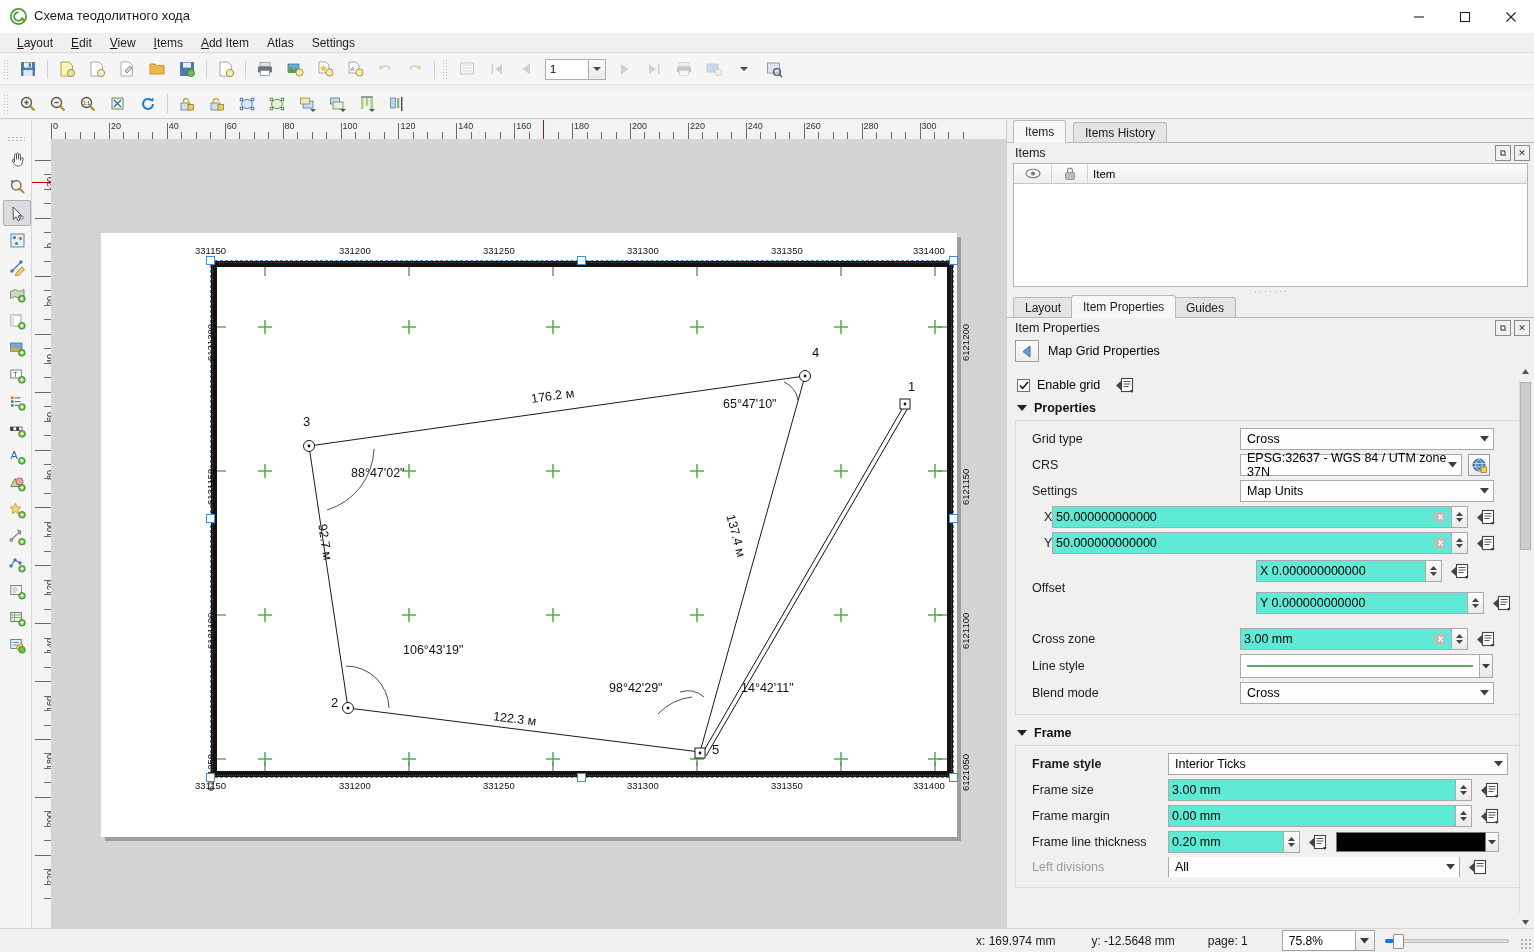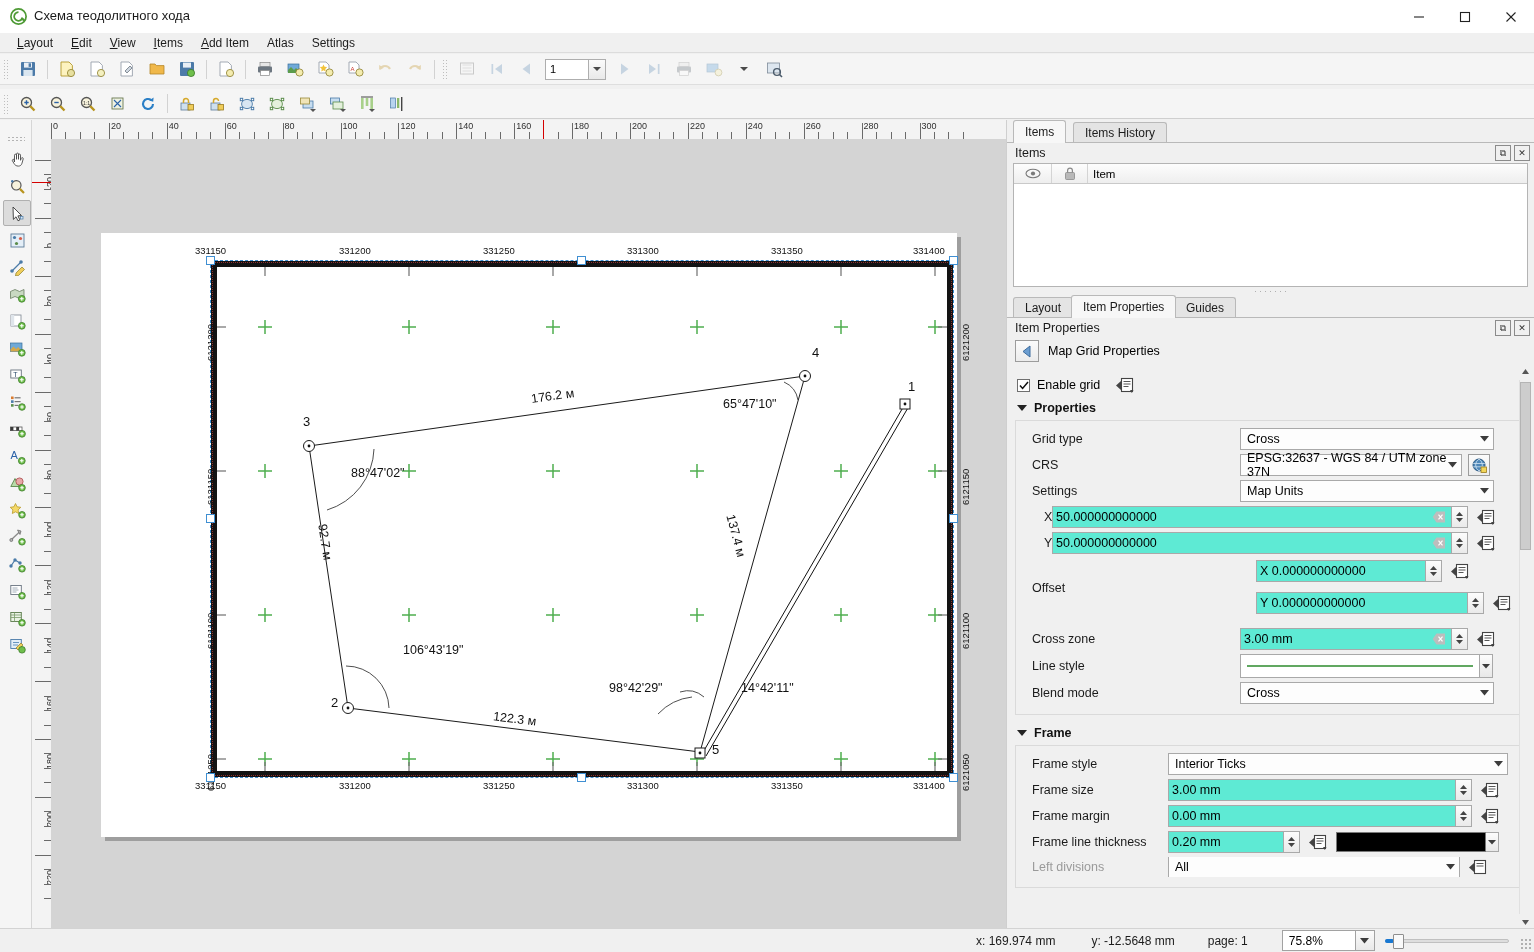--- a/index.html
+++ b/index.html
@@ -1165,21 +1165,21 @@
 
       <div class="sechdr" style="margin-top:8px;">
         <span class="tri"><svg width="10" height="8">
               <path d="M0 1h10L5 7z" fill="#222"></path>
             </svg></span>
         <span>Frame</span>
       </div>
       <div class="secbox">
 
         <div class="prow">
-          <div class="plabel" style="width:152px;">Frame style</div>
+          <div class="plabel" style="width:152px;font-weight:bold;">Frame style</div>
           <div class="combo" style="width:340px;">
             <span>Interior Ticks</span>
             <span class="car">
                 <svg width="9" height="6">
                   <path d="M0 0h9L4.5 5.5z" fill="#3c3c3c"></path>
                 </svg>
               </span>
           </div>
         </div>
 

